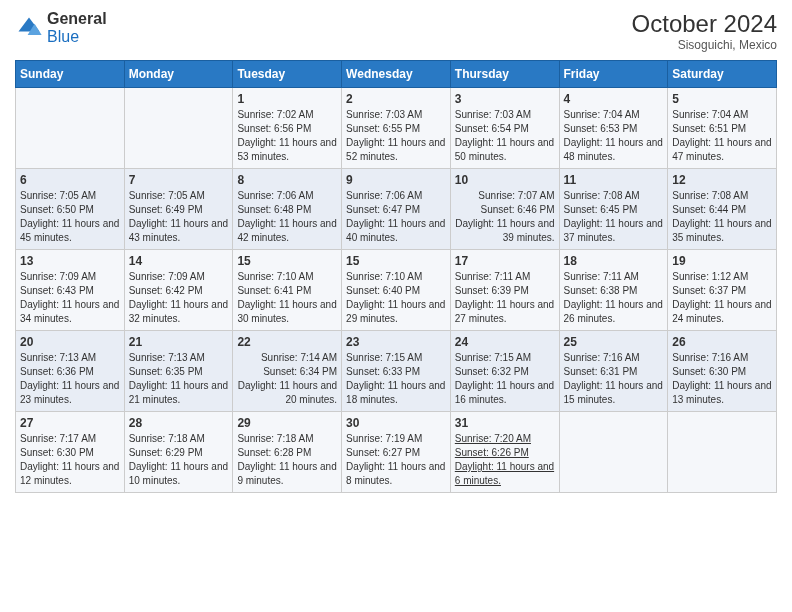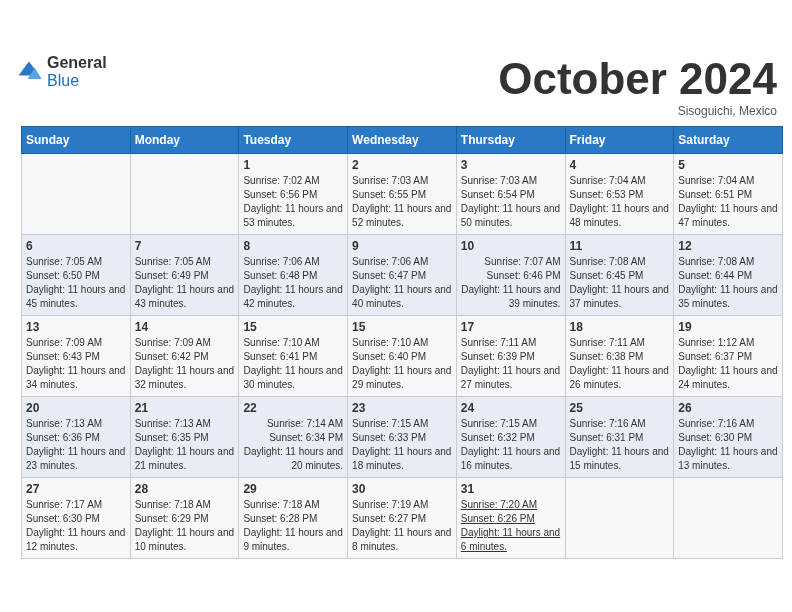--- a/index.html
+++ b/index.html
@@ -8,21 +8,20 @@
       background: #fff;
       width: 792px;
       min-height: 612px;
       padding: 10px 15px;
     }
     .header {
       display: flex;
       justify-content: space-between;
       align-items: flex-start;
       margin-bottom: 8px;
-      margin-top: 44px;
     }
     .logo {
       display: flex;
       align-items: center;
       gap: 4px;
     }
     .logo-text-general {
       font-size: 16px;
       font-weight: bold;
       color: #333;
@@ -33,33 +32,32 @@
       color: #1a6ec0;
     }
     .logo-icon {
       width: 28px;
       height: 28px;
     }
     .title-block {
       text-align: right;
     }
     .month-title {
-      font-size: 44px;
-      font-weight: bold;
+      font-size: 24px;
+      font-weight: normal;
       color: #333;
     }
     .location-title {
       font-size: 12px;
       color: #555;
     }
     table {
       width: 100%;
       border-collapse: collapse;
       font-size: 11px;
-      margin-left: 6px;
     }
     thead tr th {
       background-color: #2979c4;
       color: #fff;
       padding: 6px 4px;
       text-align: left;
       font-weight: bold;
       font-size: 12px;
       border: 1px solid #1a5fa0;
     }

